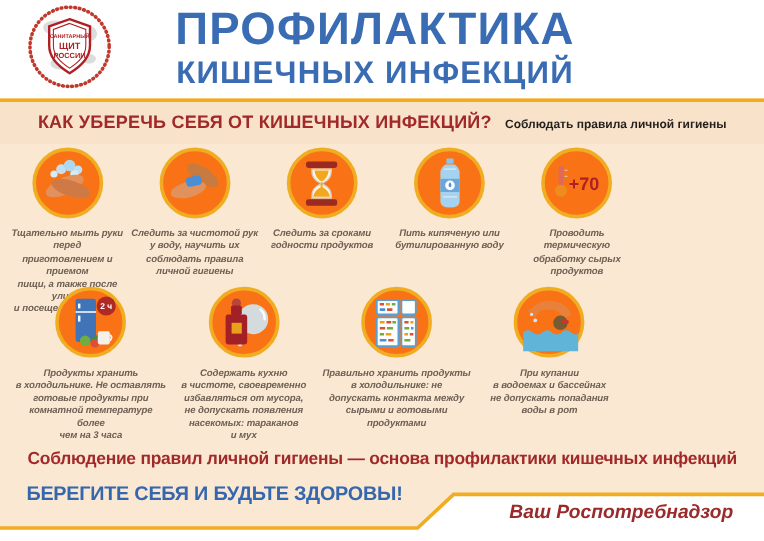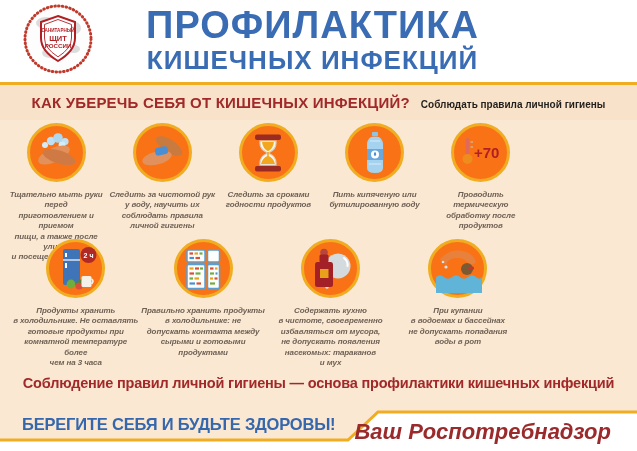--- a/index.html
+++ b/index.html
@@ -46,26 +46,26 @@
     text-align:center;white-space:pre-line;font-weight:bold;letter-spacing:-.1px;font-style:italic;
   }
 
   
   .summary{
     position:absolute;top:375px;left:0;width:637px;text-align:center;
     color:#a1292a;font-weight:bold;font-size:14.5px;letter-spacing:-.2px;
   }
   .banner-svg{position:absolute;left:0;top:405px;width:637px;height:46px;}
   .slogan{
-    position:absolute;left:22px;top:415px;color:#3467ae;font-weight:bold;
+    position:absolute;left:22px;top:403px;color:#3467ae;font-weight:bold;
     font-size:16.5px;letter-spacing:-.2px;
   }
   .signature{
     position:absolute;right:26px;top:419px;color:#9a2a2b;font-weight:bold;
-    font-style:italic;font-size:22px;
+    font-style:italic;font-size:16px;
   }
 </style>
 </head>
 <body>
 
 <div class="poster">
 
   <div class="top-band">
     <svg class="logo" viewBox="0 0 76 72">
       <circle cx="38" cy="36" r="33" fill="#fdfdfd"></circle>
@@ -159,21 +159,21 @@
           <svg viewBox="0 0 48 48">
             <rect x="8.5" y="9" width="4" height="18" rx="2" fill="#e06a5a"></rect>
             <circle cx="10.5" cy="30" r="5" fill="#ef8c1e"></circle>
             <line x1="13.5" y1="13" x2="16" y2="13" stroke="#c8bfae" stroke-width="1.2"></line>
             <line x1="13.5" y1="18" x2="16" y2="18" stroke="#c8bfae" stroke-width="1.2"></line>
             <text class="icon-text" x="17" y="29" font-size="15" font-weight="bold" fill="#b01f24" font-family="Liberation Sans,sans-serif">+70</text>
           </svg>
         </div>
         <p class="caption">Проводить
 термическую
-обработку после
+обработку сырых
 продуктов</p>
       </div>
     </div>
   <div class="grid row2" id="grid-row2">
       <div class="cell">
         <div class="circle">
           <svg viewBox="0 0 48 48">
             <rect x="11" y="4" width="17" height="36" rx="2" fill="#3f74b8"></rect>
             <line x1="11" y1="15" x2="28" y2="15" stroke="#ffffff" stroke-width="1.2"></line>
             <rect x="13" y="8" width="2" height="4" fill="#ffffff"></rect>
@@ -185,20 +185,40 @@
             <path d="M39.5,34 q3,1.5 0,5" fill="none" stroke="#f4f1ea" stroke-width="1.6"></path>
             <circle cx="36.5" cy="10" r="8" fill="#b02a25"></circle>
             <text class="icon-text" x="36.5" y="12.8" text-anchor="middle" font-size="7" font-weight="bold" fill="#ffffff" font-family="Liberation Sans,sans-serif">2 ч</text>
           </svg>
         </div>
         <p class="caption">Продукты хранить
 в холодильнике. Не оставлять
 готовые продукты при
 комнатной температуре более
 чем на 3 часа</p>
+      </div>
+      <div class="cell">
+        <div class="circle">
+          <svg viewBox="0 0 48 48">
+            <circle cx="32" cy="21" r="12.5" fill="#cfe7f4" opacity=".9"></circle>
+            <path d="M38,13 q4,3 3.5,8" fill="none" stroke="#ffffff" stroke-width="2" stroke-linecap="round"></path>
+            <circle cx="15" cy="39" r="2.6" fill="#cfe7f4"></circle>
+            <circle cx="21" cy="42" r="1.8" fill="#cfe7f4"></circle>
+            <circle cx="18" cy="7.5" r="3.8" fill="#b8443c"></circle>
+            <rect x="13.5" y="9.5" width="9" height="8" rx="1.5" fill="#a32026"></rect>
+            <path d="M11,17 h14 q2,0 2,2.5 v20 q0,2.5 -2.5,2.5 h-13 q-2.5,0 -2.5,-2.5 v-20 q0,-2.5 2,-2.5 z" fill="#a32026"></path>
+            <rect x="14" y="24" width="8.5" height="9" fill="#e8a21a"></rect>
+          </svg>
+        </div>
+        <p class="caption">Содержать кухню
+в чистоте, своевременно
+избавляться от мусора,
+не допускать появления
+насекомых: тараканов
+и мух</p>
       </div>
       <div class="cell">
         <div class="circle">
           <svg viewBox="0 0 48 48">
             <rect x="8" y="5" width="18" height="12" rx="1.5" fill="#fdfdfb" stroke="#5a9fd4" stroke-width="1.5"></rect>
             <rect x="28.5" y="5" width="12" height="12" rx="1.5" fill="#fdfdfb" stroke="#5a9fd4" stroke-width="1.5"></rect>
             <rect x="8" y="19.5" width="18" height="24" rx="1.5" fill="#fdfdfb" stroke="#5a9fd4" stroke-width="1.5"></rect>
             <rect x="28.5" y="19.5" width="12" height="24" rx="1.5" fill="#fdfdfb" stroke="#5a9fd4" stroke-width="1.5"></rect>
             <g stroke-width="2.2">
               <line x1="10.5" y1="8.5" x2="14" y2="8.5" stroke="#d94f3a"></line>
@@ -227,40 +247,20 @@
         </div>
         <p class="caption">Правильно хранить продукты
 в холодильнике: не
 допускать контакта между
 сырыми и готовыми
 продуктами</p>
       </div>
       <div class="cell">
         <div class="circle">
           <svg viewBox="0 0 48 48">
-            <circle cx="32" cy="21" r="12.5" fill="#cfe7f4" opacity=".9"></circle>
-            <path d="M38,13 q4,3 3.5,8" fill="none" stroke="#ffffff" stroke-width="2" stroke-linecap="round"></path>
-            <circle cx="15" cy="39" r="2.6" fill="#cfe7f4"></circle>
-            <circle cx="21" cy="42" r="1.8" fill="#cfe7f4"></circle>
-            <circle cx="18" cy="7.5" r="3.8" fill="#b8443c"></circle>
-            <rect x="13.5" y="9.5" width="9" height="8" rx="1.5" fill="#a32026"></rect>
-            <path d="M11,17 h14 q2,0 2,2.5 v20 q0,2.5 -2.5,2.5 h-13 q-2.5,0 -2.5,-2.5 v-20 q0,-2.5 2,-2.5 z" fill="#a32026"></path>
-            <rect x="14" y="24" width="8.5" height="9" fill="#e8a21a"></rect>
-          </svg>
-        </div>
-        <p class="caption">Содержать кухню
-в чистоте, своевременно
-избавляться от мусора,
-не допускать появления
-насекомых: тараканов
-и мух</p>
-      </div>
-      <div class="cell">
-        <div class="circle">
-          <svg viewBox="0 0 48 48">
             <path d="M6,14 q12,-12 26,-7 q9,3.5 10,11 l-7,2.5 q-2,-7 -10,-7.5 q-11,-0.8 -13,7 z" fill="#e8813c"></path>
             <circle cx="33" cy="24" r="6" fill="#7a5a33"></circle>
             <rect x="34" y="21.5" width="6" height="3.4" rx="1.6" fill="#c0392b"></rect>
             <path d="M2,32 q4,-3.4 8,0 t8,0 t8,0 t8,0 t8,0 t6,0 v16 h-46 z" fill="#5fb4d8"></path>
             <circle cx="12" cy="22" r="1.6" fill="#cfe7f4"></circle>
             <circle cx="9" cy="17" r="1.3" fill="#cfe7f4"></circle>
           </svg>
         </div>
         <p class="caption">При купании
 в водоемах и бассейнах

